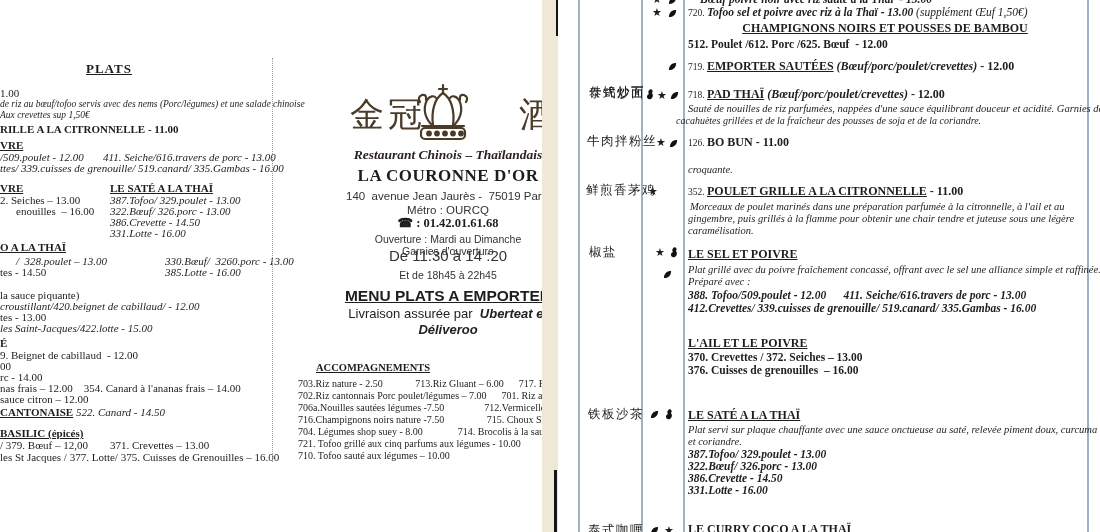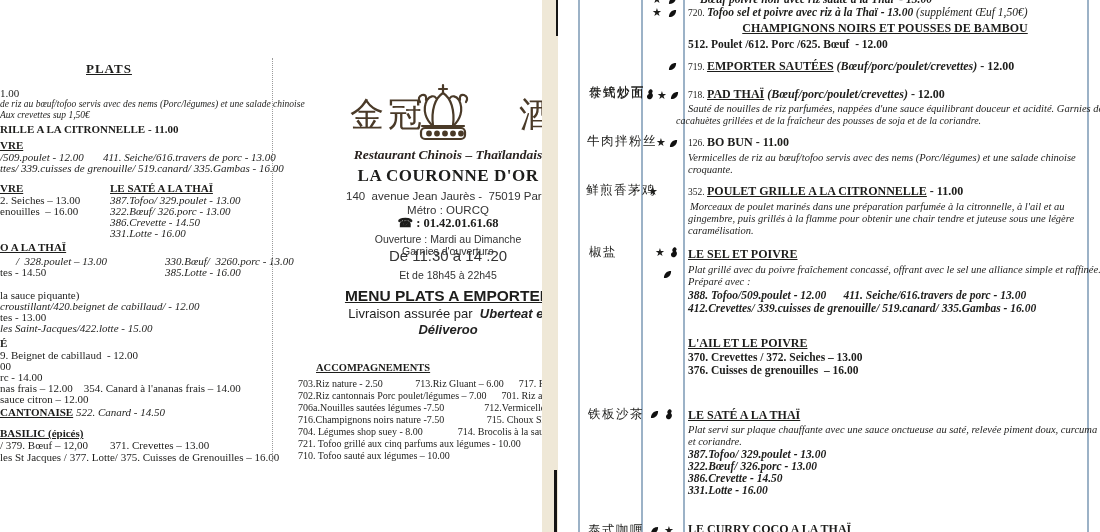--- a/index.html
+++ b/index.html
@@ -30,21 +30,21 @@
 
   <div class="ln" style="left:0;top:87px;">1.00</div>
   <div class="ln it sm" style="left:0;top:99px;">de riz au bœuf/tofoo servis avec des nems (Porc/légumes) et une salade chinoise</div>
   <div class="ln it sm" style="left:0;top:110px;">Aux crevettes sup 1,50€</div>
   <div class="ln bd" style="left:0;top:123px;">RILLE A LA CITRONNELLE - 11.00</div>
   <div class="ln bd un" style="left:0;top:139px;">VRE</div>
   <div class="ln it" style="left:0;top:151px;">/509.poulet - 12.00       411. Seiche/616.travers de porc - 13.00</div>
   <div class="ln it" style="left:0;top:162px;">ttes/ 339.cuisses de grenouille/ 519.canard/ 335.Gambas - 16.00</div>
   <div class="ln bd un" style="left:0;top:182px;">VRE</div>
   <div class="ln" style="left:0;top:194px;">2. Seiches – 13.00</div>
-  <div class="ln" style="left:0;top:205px;">enouilles  – 16.00</div>
+  <div class="ln" style="left:0;top:205px;padding-left:16px;">enouilles  – 16.00</div>
   <div class="ln bd un" style="left:110px;top:182px;">LE SATÉ A LA THAÏ</div>
   <div class="ln it" style="left:110px;top:194px;">387.Tofoo/ 329.poulet - 13.00</div>
   <div class="ln it" style="left:110px;top:205px;">322.Bœuf/ 326.porc - 13.00</div>
   <div class="ln it" style="left:110px;top:216px;">386.Crevette - 14.50</div>
   <div class="ln it" style="left:110px;top:227px;">331.Lotte - 16.00</div>
   <div class="ln bd un" style="left:0;top:241px;">O A LA THAÏ</div>
   <div class="ln it" style="left:0;top:255px;margin-left:16px;">/  328.poulet – 13.00</div>
   <div class="ln it" style="left:165px;top:255px;">330.Bœuf/  3260.porc - 13.00</div>
   <div class="ln" style="left:0;top:266px;">tes - 14.50</div>
   <div class="ln it" style="left:165px;top:266px;">385.Lotte - 16.00</div>
@@ -204,21 +204,20 @@
   <div class="ln bd un" style="left:125px;top:22px;width:404px;text-align:center;font-size:12px;">CHAMPIGNONS NOIRS ET POUSSES DE BAMBOU</div>
   <div class="ln bd" style="left:130px;top:38px;font-size:11.5px;">512. Poulet /612. Porc /625. Bœuf  - 12.00</div>
 
   <div class="ln" style="left:130px;top:60px;font-size:12px;"><span class="num">719. </span><span class="bd un">EMPORTER SAUTÉES</span><span class="bd it"> (Bœuf/porc/poulet/crevettes)</span><span class="bd"> - 12.00</span></div>
 
   <div class="ln" style="left:130px;top:88px;font-size:12px;"><span class="num">718. </span><span class="bd un">PAD THAÏ</span><span class="bd it"> (Bœuf/porc/poulet/crevettes)</span><span class="bd"> - 12.00</span></div>
   <div class="ln it" style="left:130px;top:103px;font-size:10.5px;">Sauté de nouilles de riz parfumées, nappées d'une sauce équilibrant douceur et acidité. Garnies de</div>
   <div class="ln it" style="left:118px;top:115px;font-size:10px;">cacahuètes grillées et de la fraîcheur des pousses de soja et de la coriandre.</div>
 
   <div class="ln" style="left:130px;top:136px;font-size:12px;"><span class="num">126. </span><span class="bd">BO BUN - 11.00</span></div>
-  <div class="ln it" style="left:130px;top:152px;font-size:10.5px;">Vermicelles de riz au bœuf/tofoo servis avec des nems (Porc/légumes) et une salade chinoise</div>
   <div class="ln it" style="left:130px;top:164px;font-size:10.5px;">croquante.</div>
 
   <div class="ln" style="left:130px;top:185px;font-size:12px;"><span class="num">352. </span><span class="bd un">POULET GRILLE A LA CITRONNELLE</span><span class="bd"> - 11.00</span></div>
   <div class="ln it" style="left:132px;top:201px;font-size:10.5px;">Morceaux de poulet marinés dans une préparation parfumée à la citronnelle, à l'ail et au</div>
   <div class="ln it" style="left:130px;top:213px;font-size:10.5px;">gingembre, puis grillés à la flamme pour obtenir une chair tendre et juteuse sous une légère</div>
   <div class="ln it" style="left:130px;top:225px;font-size:10.5px;">caramélisation.</div>
 
   <div class="ln bd un" style="left:130px;top:248px;font-size:12px;">LE SEL ET POIVRE</div>
   <div class="ln it" style="left:130px;top:264px;font-size:10.5px;">Plat grillé avec du poivre fraîchement concassé, offrant avec le sel une alliance simple et raffinée.</div>
   <div class="ln it" style="left:130px;top:276px;font-size:10.5px;">Préparé avec :</div>

